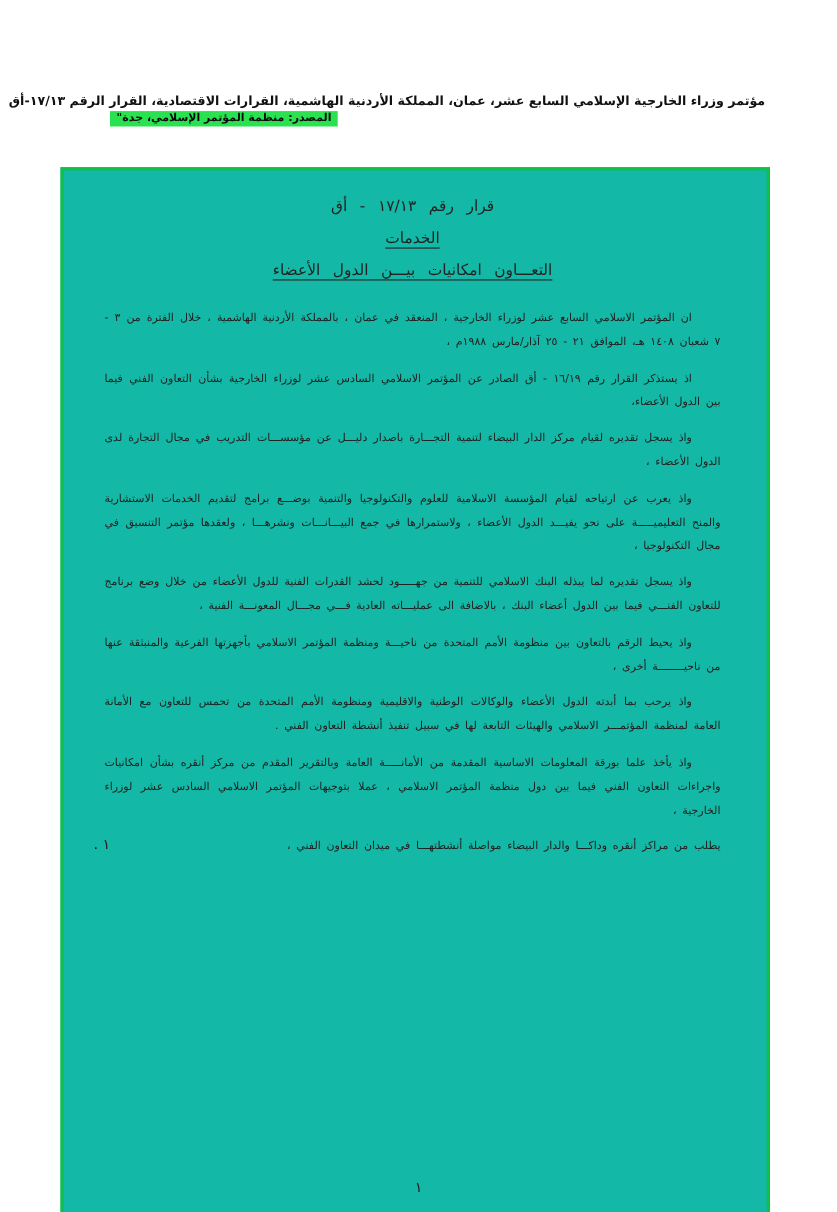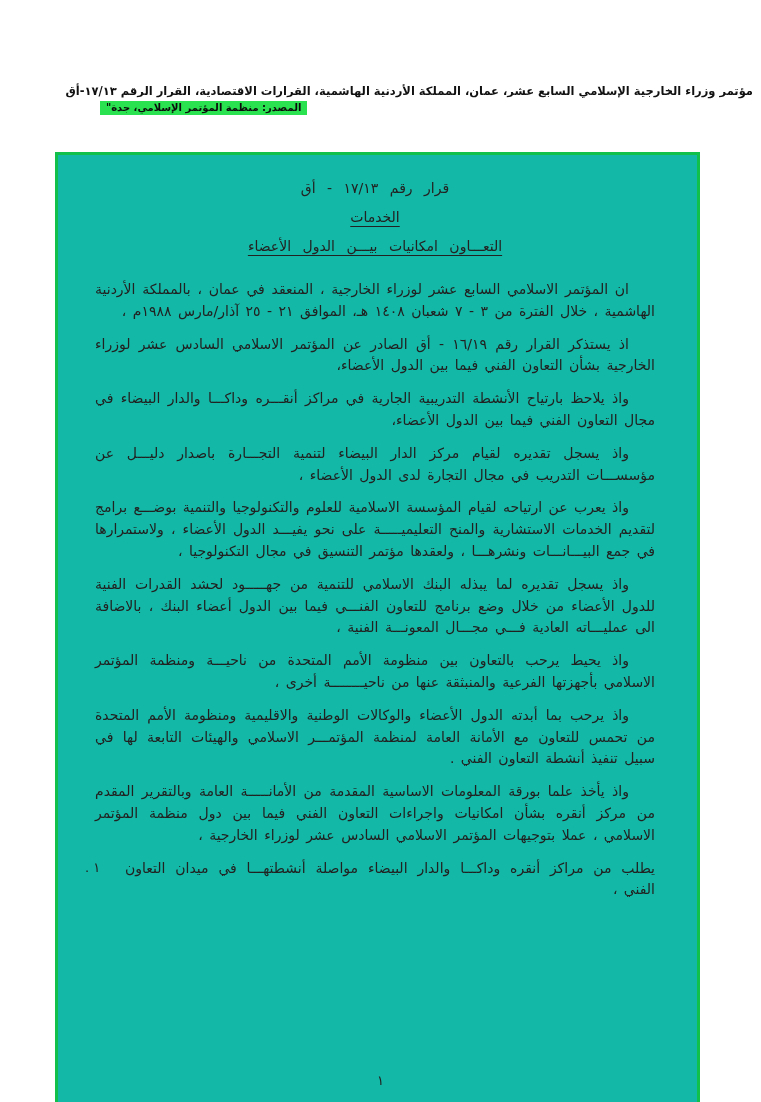--- a/index.html
+++ b/index.html
@@ -14,21 +14,21 @@
     font-family: "DejaVu Sans", sans-serif;
     color: #1c1c1c;
     overflow: hidden;
   }
   .header-citation {
     position: absolute;
     top: 84px;
     left: 8px;
     right: 8px;
     direction: rtl;
-    text-align: right;
+    text-align: left;
     font-size: 11.5px;
     font-weight: bold;
     line-height: 15px;
     color: #111;
   }
   .source-highlight {
     position: absolute;
     top: 101px;
     left: 100px;
     direction: rtl;
@@ -61,21 +61,21 @@
     line-height: 22px;
     margin: 0 0 7px 0;
     word-spacing: 7px;
     color: #222;
   }
   .underlined {
     text-decoration: underline;
     text-underline-offset: 4px;
   }
   p.para {
-    font-size: 14px;
+    font-size: 10px;
     line-height: 21.8px;
     text-align: justify;
     margin: 0 0 11px 0;
     text-indent: 26px;
     word-spacing: 2px;
     color: #212121;
   }
   .lead {
     text-underline-offset: 3px;
   }
@@ -117,29 +117,28 @@
   <div class="title-block">
     <div class="title-line">قرار رقم ١٧/١٣ - أق</div>
     <div class="title-line underlined">الخدمات</div>
     <div class="title-line underlined">التعـــاون امكانيات بيـــن الدول الأعضاء</div>
   </div>
 
   <p class="para"><span>ان المؤتمر الاسلامي السابع عشر لوزراء الخارجية ، المنعقد في عمان ، بالمملكة الأردنية الهاشمية ، خلال الفترة من ٣ - ٧ شعبان ١٤٠٨ هـ، الموافق ٢١ - ٢٥ آذار/مارس ١٩٨٨م ،</span></p>
 
   <p class="para"><span class="lead">اذ يستذكر</span> <span>القرار رقم ١٦/١٩ - أق الصادر عن المؤتمر الاسلامي السادس عشر لوزراء الخارجية بشأن التعاون الفني فيما بين الدول الأعضاء،</span></p>
 
-  <p class="para"><span class="lead">واذ يلاحظ</span> <span>بارتياح الأنشطة التدريبية الجارية في مراكز أنقـــره وداكـــا والدار البيضاء في مجال التعاون الفني فيما بين الدول الأعضاء،</span></p>
 
   <p class="para"><span class="lead">واذ يسجل تقديره</span> <span>لقيام مركز الدار البيضاء لتنمية التجـــارة باصدار دليـــل عن مؤسســـات التدريب في مجال التجارة لدى الدول الأعضاء ،</span></p>
 
   <p class="para"><span class="lead">واذ يعرب</span> <span>عن ارتياحه لقيام المؤسسة الاسلامية للعلوم والتكنولوجيا والتنمية بوضـــع برامج لتقديم الخدمات الاستشارية والمنح التعليميـــــة على نحو يفيـــد الدول الأعضاء ، ولاستمرارها في جمع البيـــانـــات ونشرهـــا ، ولعقدها مؤتمر التنسيق في مجال التكنولوجيا ،</span></p>
 
   <p class="para"><span class="lead">واذ يسجل تقديره لما يبذله البنك الاسلامي للتنمية</span> <span>من جهـــــود لحشد القدرات الفنية للدول الأعضاء من خلال وضع برنامج للتعاون الفنـــي فيما بين الدول أعضاء البنك ، بالاضافة الى عمليـــاته العادية فـــي مجـــال المعونـــة الفنية ،</span></p>
 
-  <p class="para"><span class="lead">واذ يحيط يرحب</span> <span>بالتعاون بين منظومة الأمم المتحدة من ناحيـــة ومنظمة المؤتمر الاسلامي بأجهزتها الفرعية والمنبثقة عنها من ناحيــــــــة أخرى ،</span></p>
+  <p class="para"><span class="lead">واذ يحيط الرقم</span> <span>بالتعاون بين منظومة الأمم المتحدة من ناحيـــة ومنظمة المؤتمر الاسلامي بأجهزتها الفرعية والمنبثقة عنها من ناحيــــــــة أخرى ،</span></p>
 
   <p class="para"><span class="lead">واذ يرحب</span> <span>بما أبدته الدول الأعضاء والوكالات الوطنية والاقليمية ومنظومة الأمم المتحدة من تحمس للتعاون مع الأمانة العامة لمنظمة المؤتمـــر الاسلامي والهيئات التابعة لها في سبيل تنفيذ أنشطة التعاون الفني .</span></p>
 
   <p class="para"><span class="lead">واذ يأخذ علما</span> <span>بورقة المعلومات الاساسية المقدمة من الأمانـــــة العامة وبالتقرير المقدم من مركز أنقره بشأن امكانيات واجراءات التعاون الفني فيما بين دول منظمة المؤتمر الاسلامي ، عملا بتوجيهات المؤتمر الاسلامي السادس عشر لوزراء الخارجية ،</span></p>
 
   <div class="op-item">
     <span class="marker">١ .</span>
     <p class="para"><span class="lead">يطلب</span> <span>من مراكز أنقره وداكـــا والدار البيضاء مواصلة أنشطتهـــا في ميدان التعاون الفني ،</span></p>
   </div>
 

